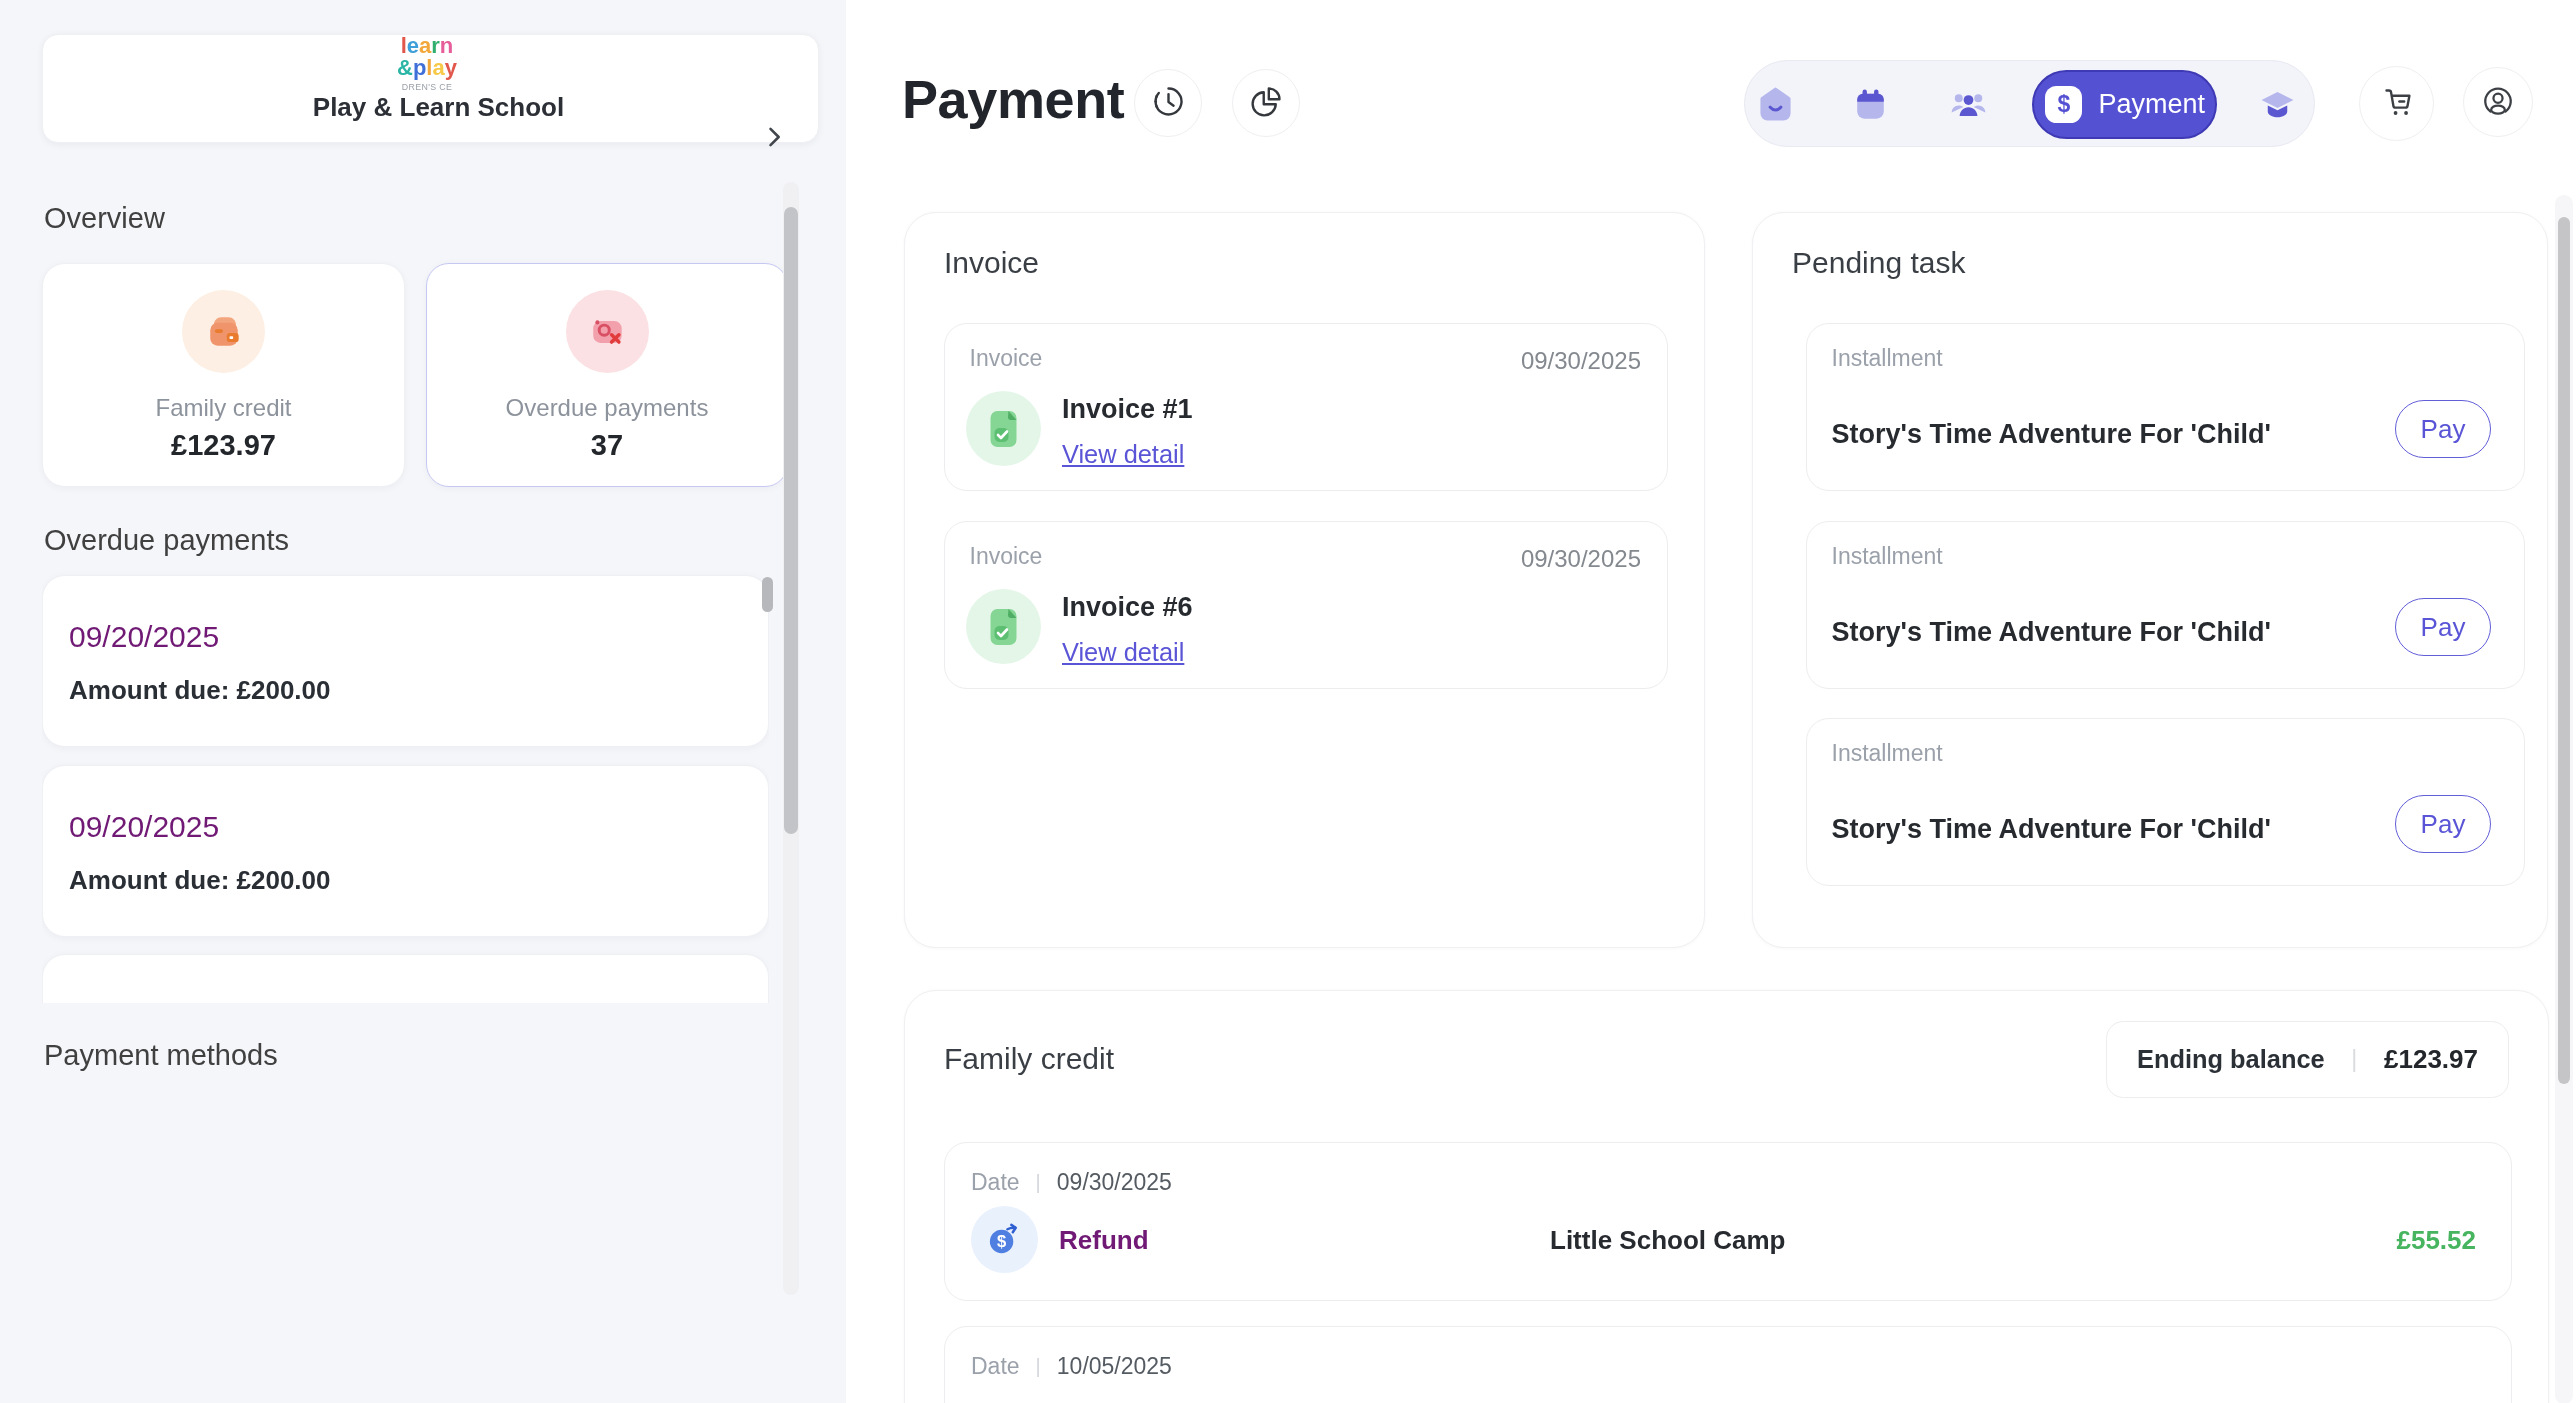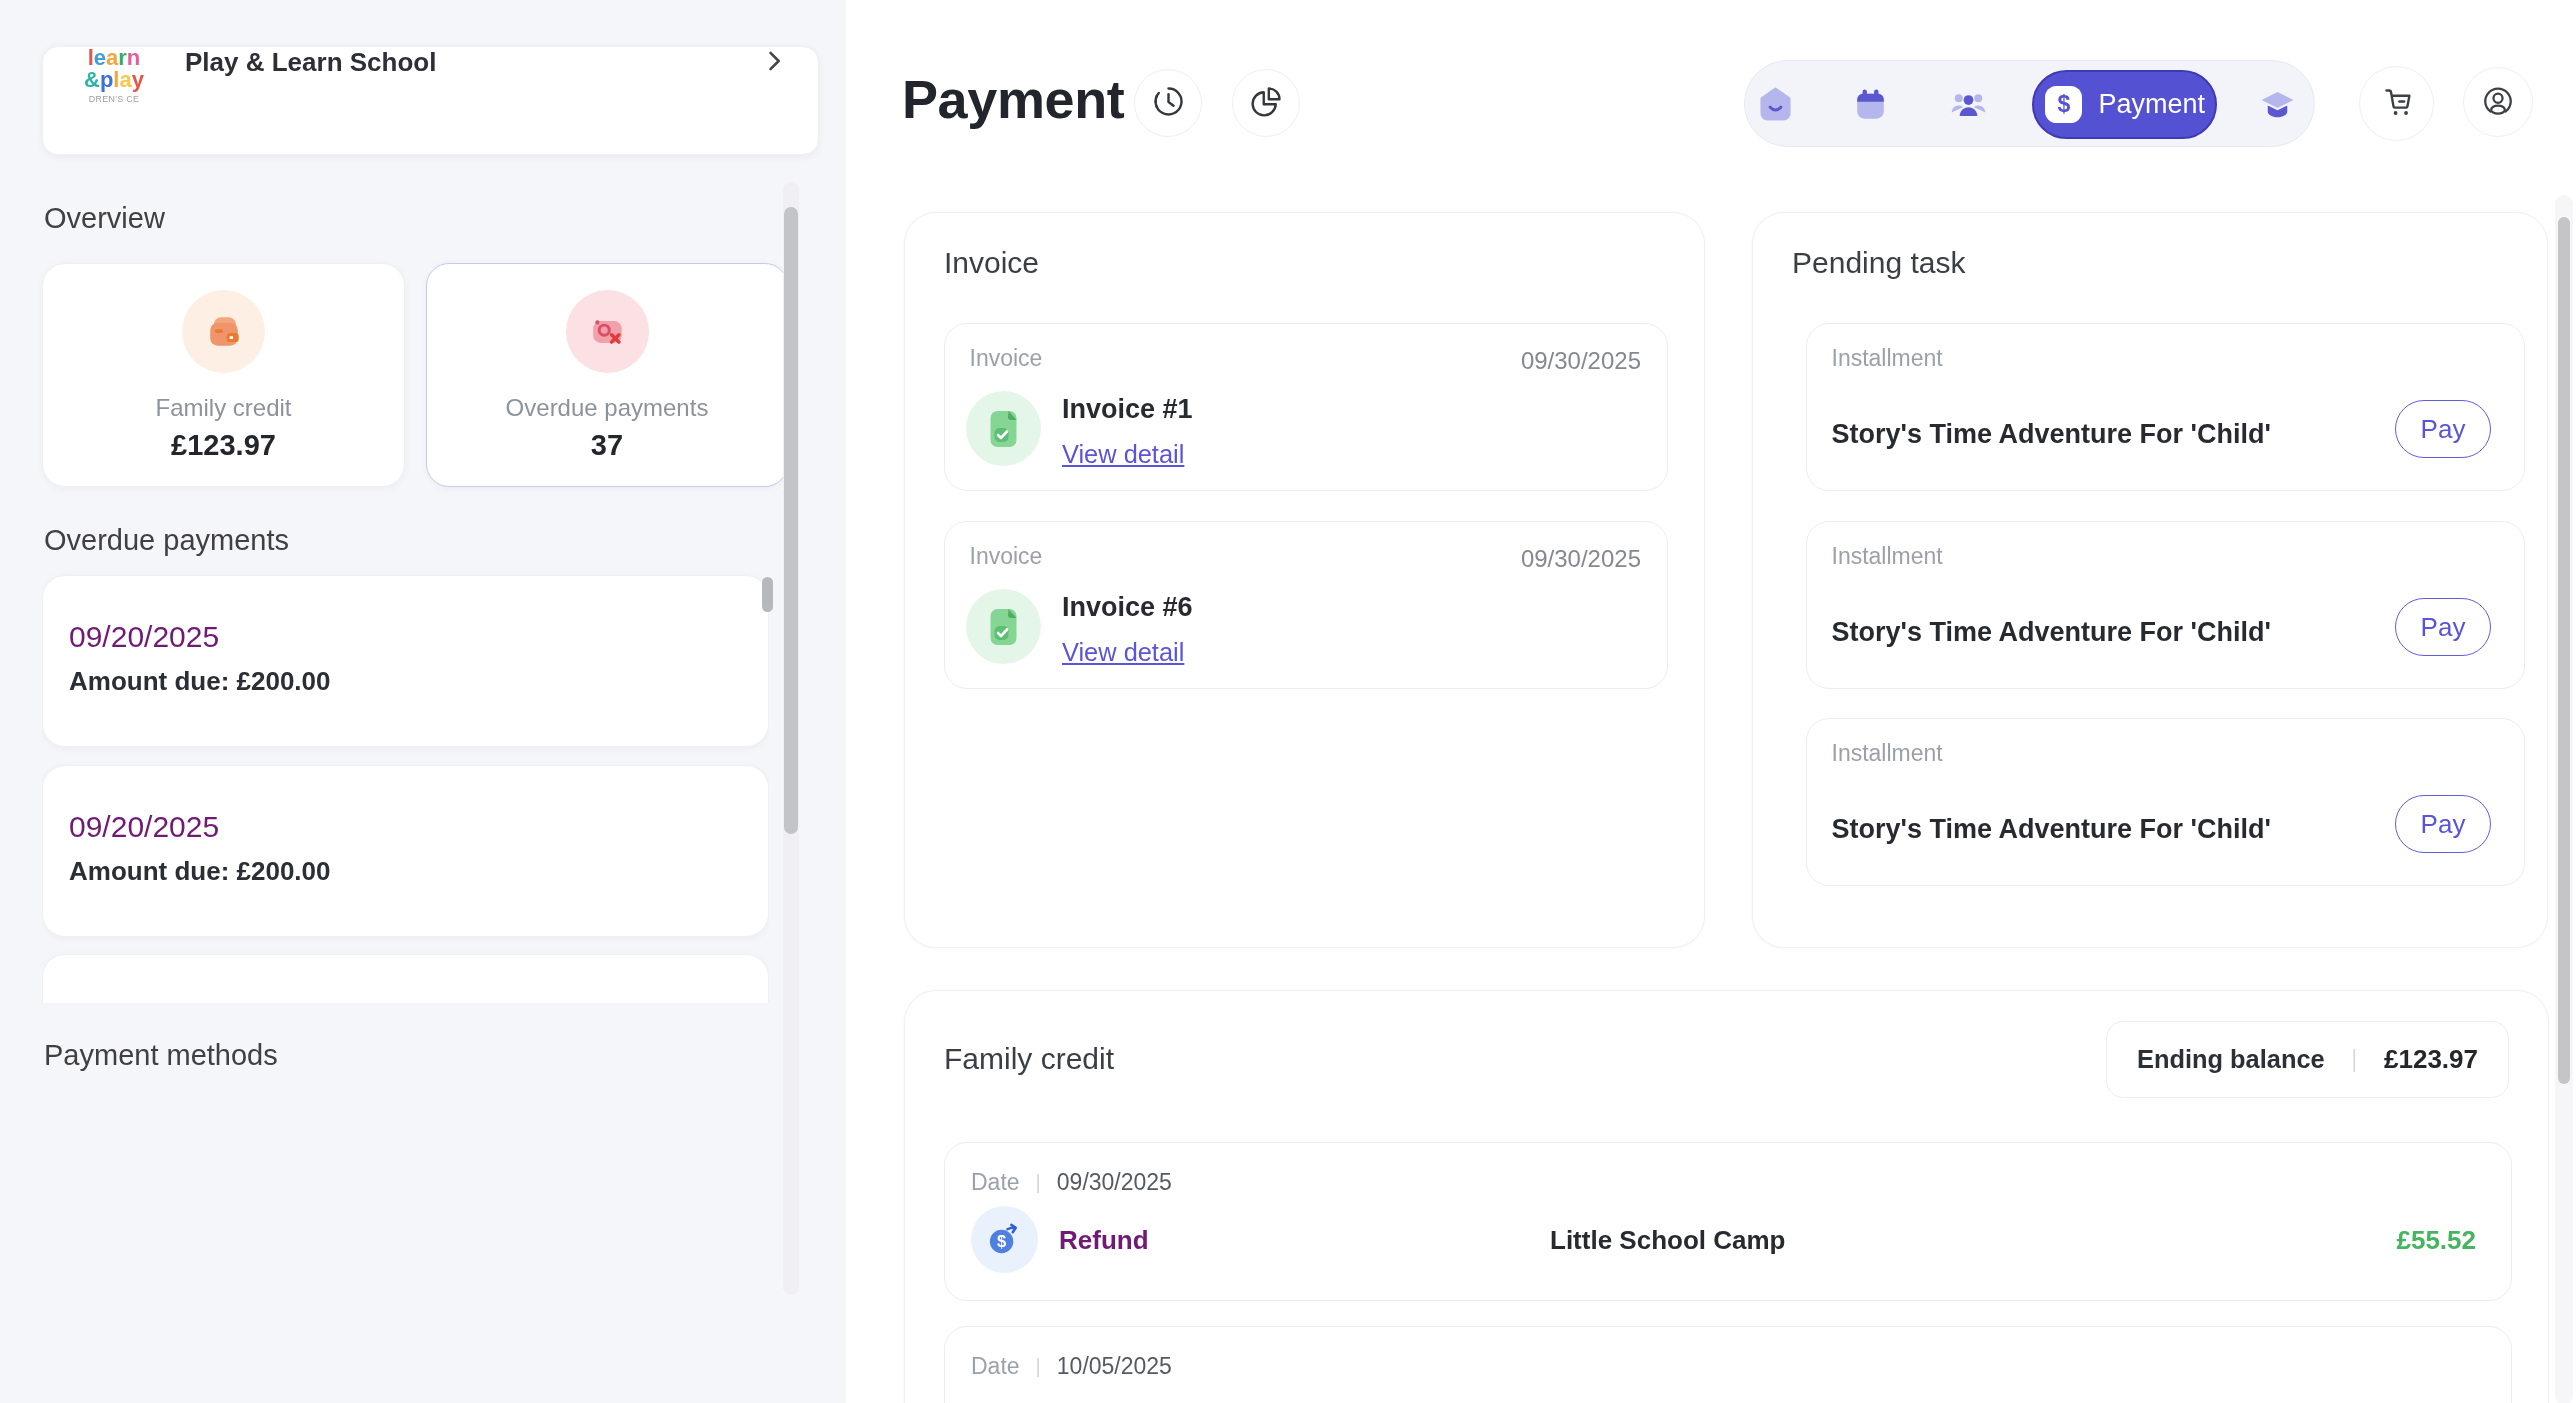--- a/index.html
+++ b/index.html
@@ -2,23 +2,23 @@
 <html style="font-size:14px"><head>
 <meta charset="utf-8">
 <style>
   html,body{margin:0;padding:0;background:#fff;}
   *{box-sizing:border-box;}
   .stage{position:relative;width:2576px;height:1404px;overflow:hidden;background:#ffffff;
          font-family:"Liberation Sans","DejaVu Sans",sans-serif;color:#24282e;}
 
   
   .sidebar{position:absolute;left:0;top:0;width:846px;height:1404px;background:#f5f6fa;}
-  .school-card{position:absolute;left:42px;top:46px;width:777px;height:109px;background:#fff;
-    border:0.9px solid #eef0f3;border-radius:16px;display:flex;
-    padding:0 30px 0 23px;box-shadow:0 1.8px 7px rgba(20,24,40,.05);cursor:pointer;}
+  .school-card{position:absolute;left:42px;top:34px;width:777px;height:109px;background:#fff;
+    border:0.9px solid #eef0f3;border-radius:16px;display:flex;align-items:center;
+    padding:0 30px 0 23px;box-shadow:0 1.8px 7px rgba(20,24,40,.05);cursor:pointer;flex-direction:column;}
   .logo{width:96px;line-height:1;text-align:center;}
   .logo-l1,.logo-l2{font-size:22px;font-weight:800;letter-spacing:0;line-height:0.98;}
   .logo-sub{font-size:8.8px;color:#9aa0a8;margin-top:5.3px;letter-spacing:0.4px;}
   .school-name{margin-left:23px;font-size:26px;font-weight:700;color:#2c3036;}
   .school-card .chev{margin-left:auto;}
 
   .side-title{position:absolute;left:44px;font-size:29px;font-weight:400;color:#404040;}
   .t-overview{top:202px;}
   .t-overdue{top:524px;}
   .t-pm{top:1039px;}
@@ -32,21 +32,21 @@
   .ov-ico.fam-bg{background:#fdefe3;}
   .ov-ico.ovd-bg{background:#fbe1e3;}
   .ov-label{margin-top:21px;font-size:24px;color:#8d939c;}
   .ov-value{margin-top:7px;font-size:29px;font-weight:700;color:#23272c;}
 
   .od-wrap{position:absolute;left:42px;top:570px;width:727px;height:433px;overflow:hidden;}
   .od-card{width:727px;height:172px;background:#fff;border:0.9px solid #eef0f3;border-radius:23px;
     margin-bottom:17.5px;padding:44px 26px 0;box-shadow:0 1.8px 7px rgba(20,24,40,.04);}
   .od-card:first-child{margin-top:5.3px;}
   .od-date{font-size:30px;color:#701a75;}
-  .od-amount{margin-top:12px;font-size:26px;font-weight:700;color:#2a2f35;}
+  .od-amount{margin-top:21px;font-size:26px;font-weight:700;color:#2a2f35;}
 
   .inner-thumb{position:absolute;left:762px;top:577px;width:10.5px;height:35px;border-radius:5.3px;background:#b7b8bc;}
   .side-track{position:absolute;left:783px;top:182px;width:16px;height:1113px;border-radius:8px;background:#f0f0f3;}
   .side-thumb{position:absolute;left:784px;top:207px;width:14px;height:627px;border-radius:7px;background:#c3c4c7;}
 
   .pm-card{position:absolute;left:42px;top:1085px;width:754px;height:151px;background:#fff;
     border:0.9px solid #eef0f3;border-radius:23px;box-shadow:0 1.8px 7px rgba(20,24,40,.04);}
   .add-card-btn{position:absolute;left:414px;top:47px;width:301px;height:68px;border-radius:35px;
     border:1.8px solid #cbcdf5;background:#f6f6fd;color:#5a55d6;font-size:25.4px;
     font-family:inherit;display:flex;align-items:center;justify-content:center;gap:17.5px;cursor:pointer;}

